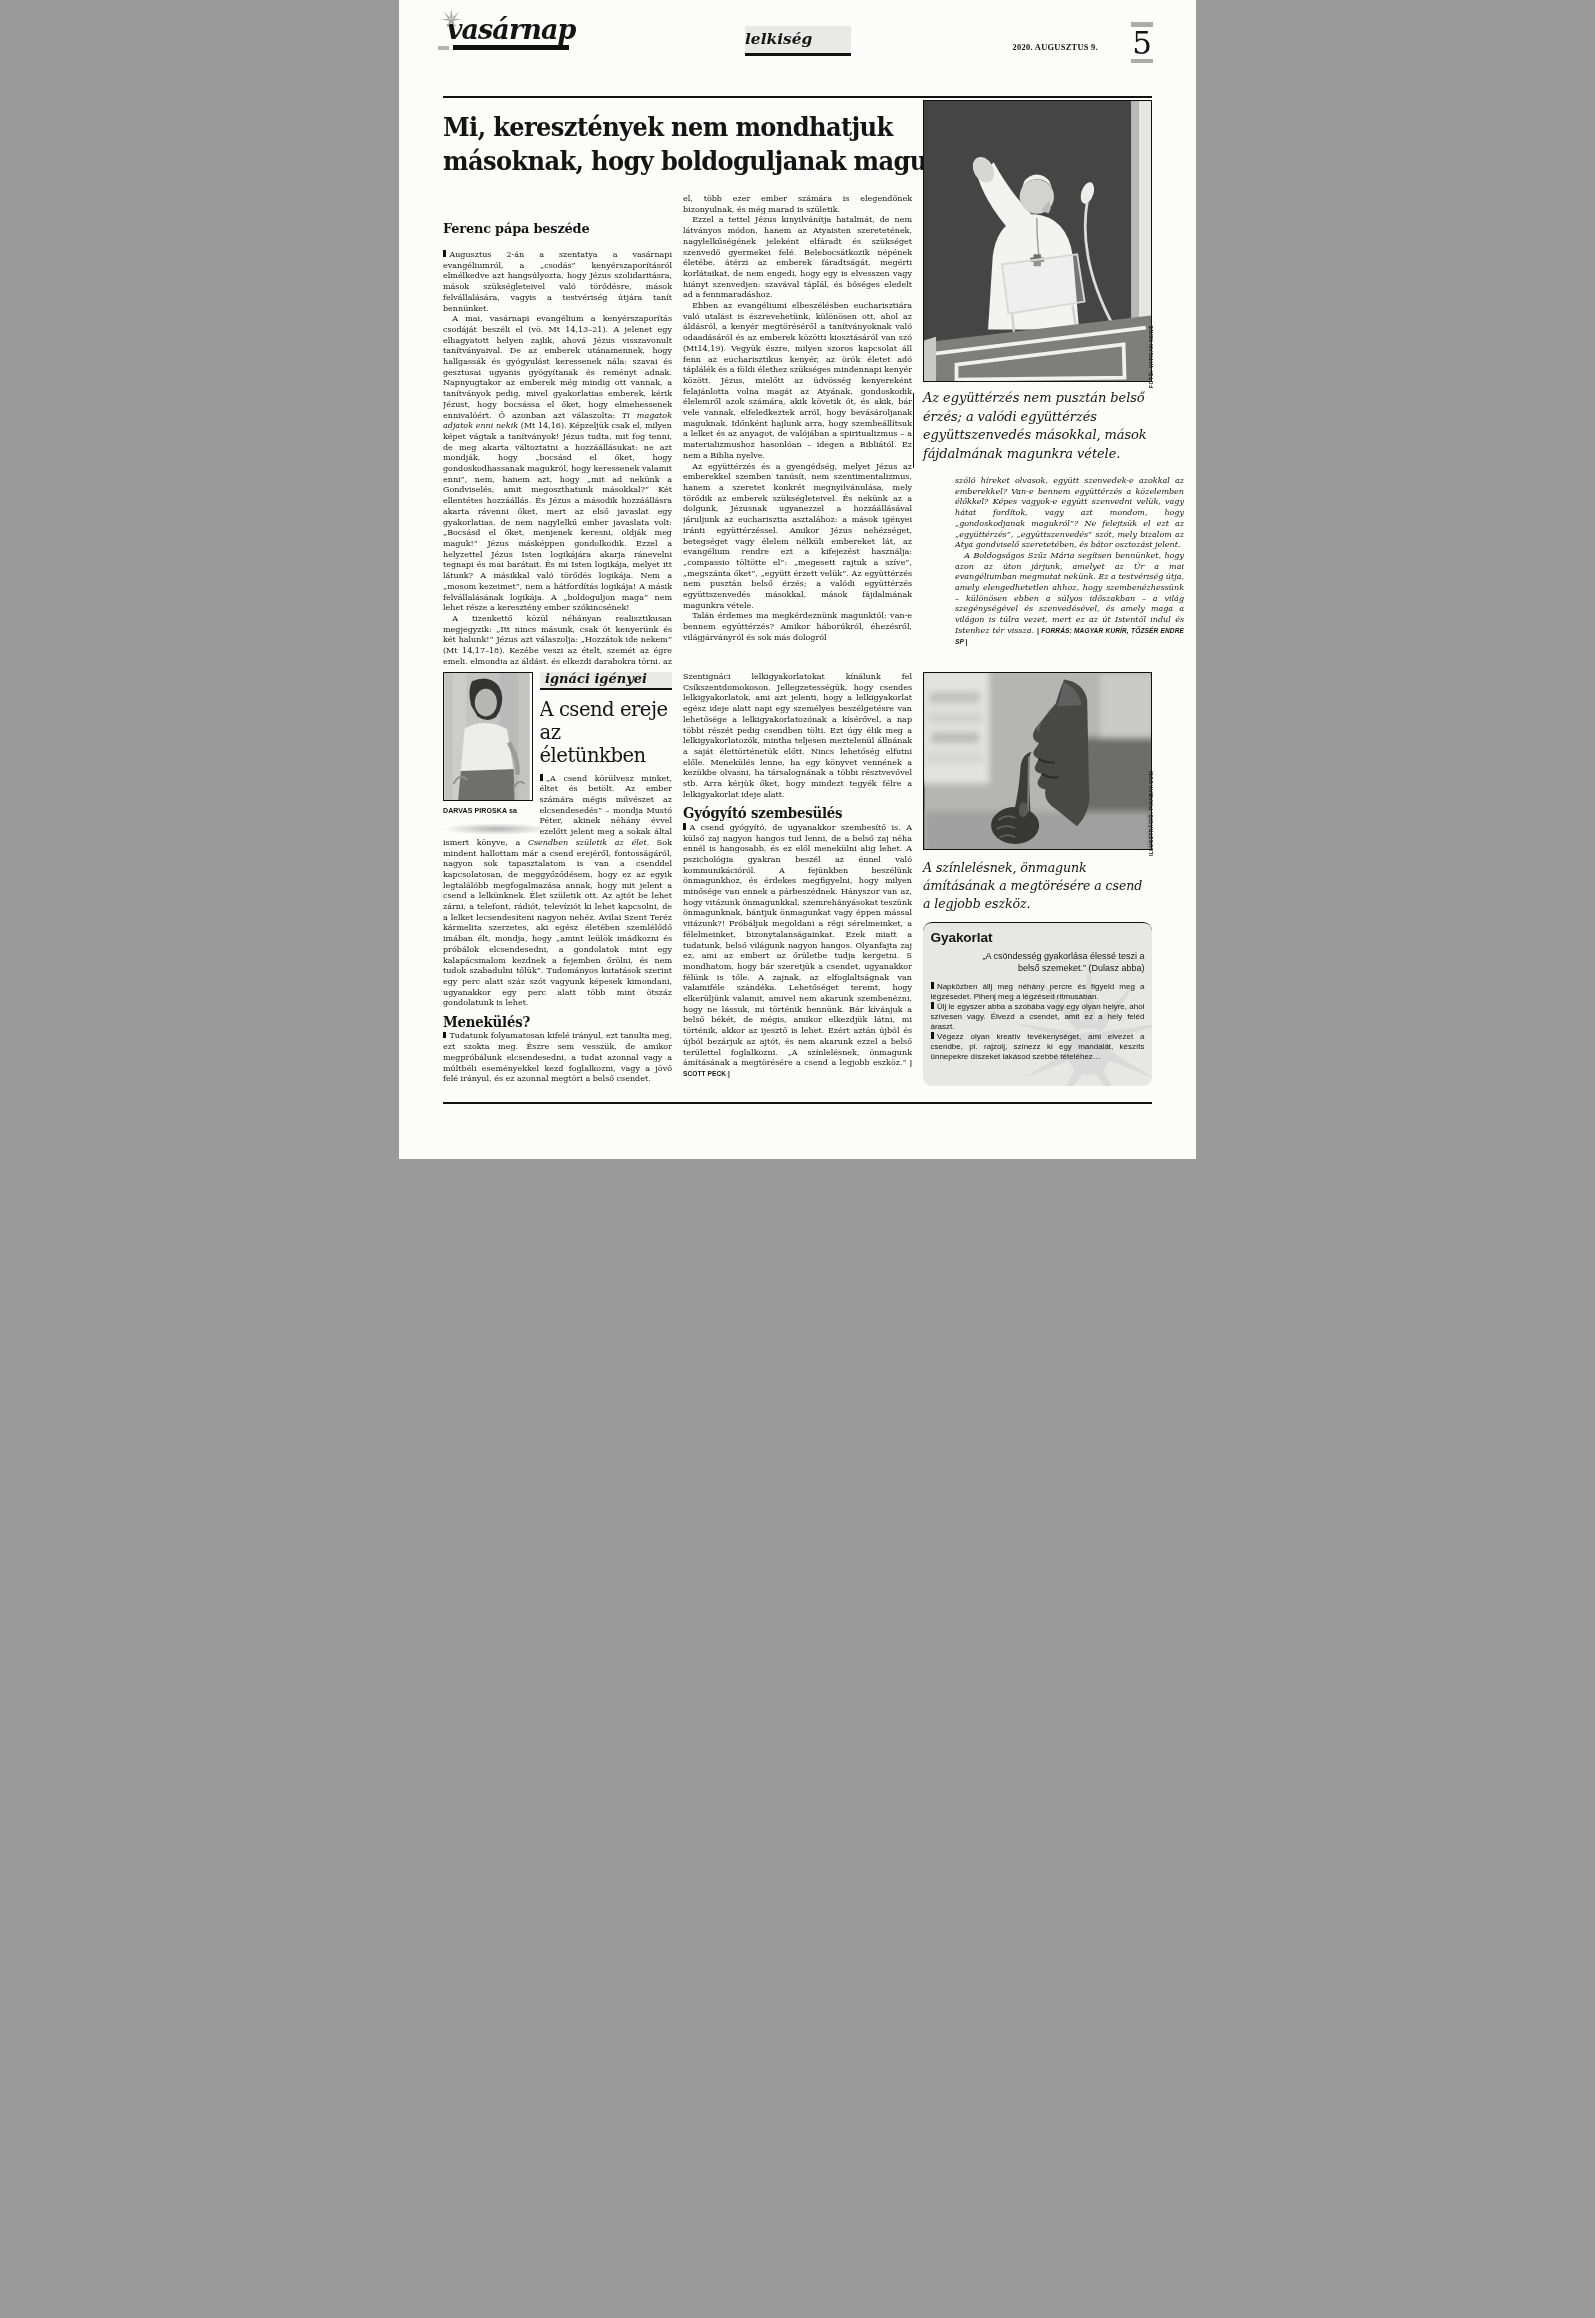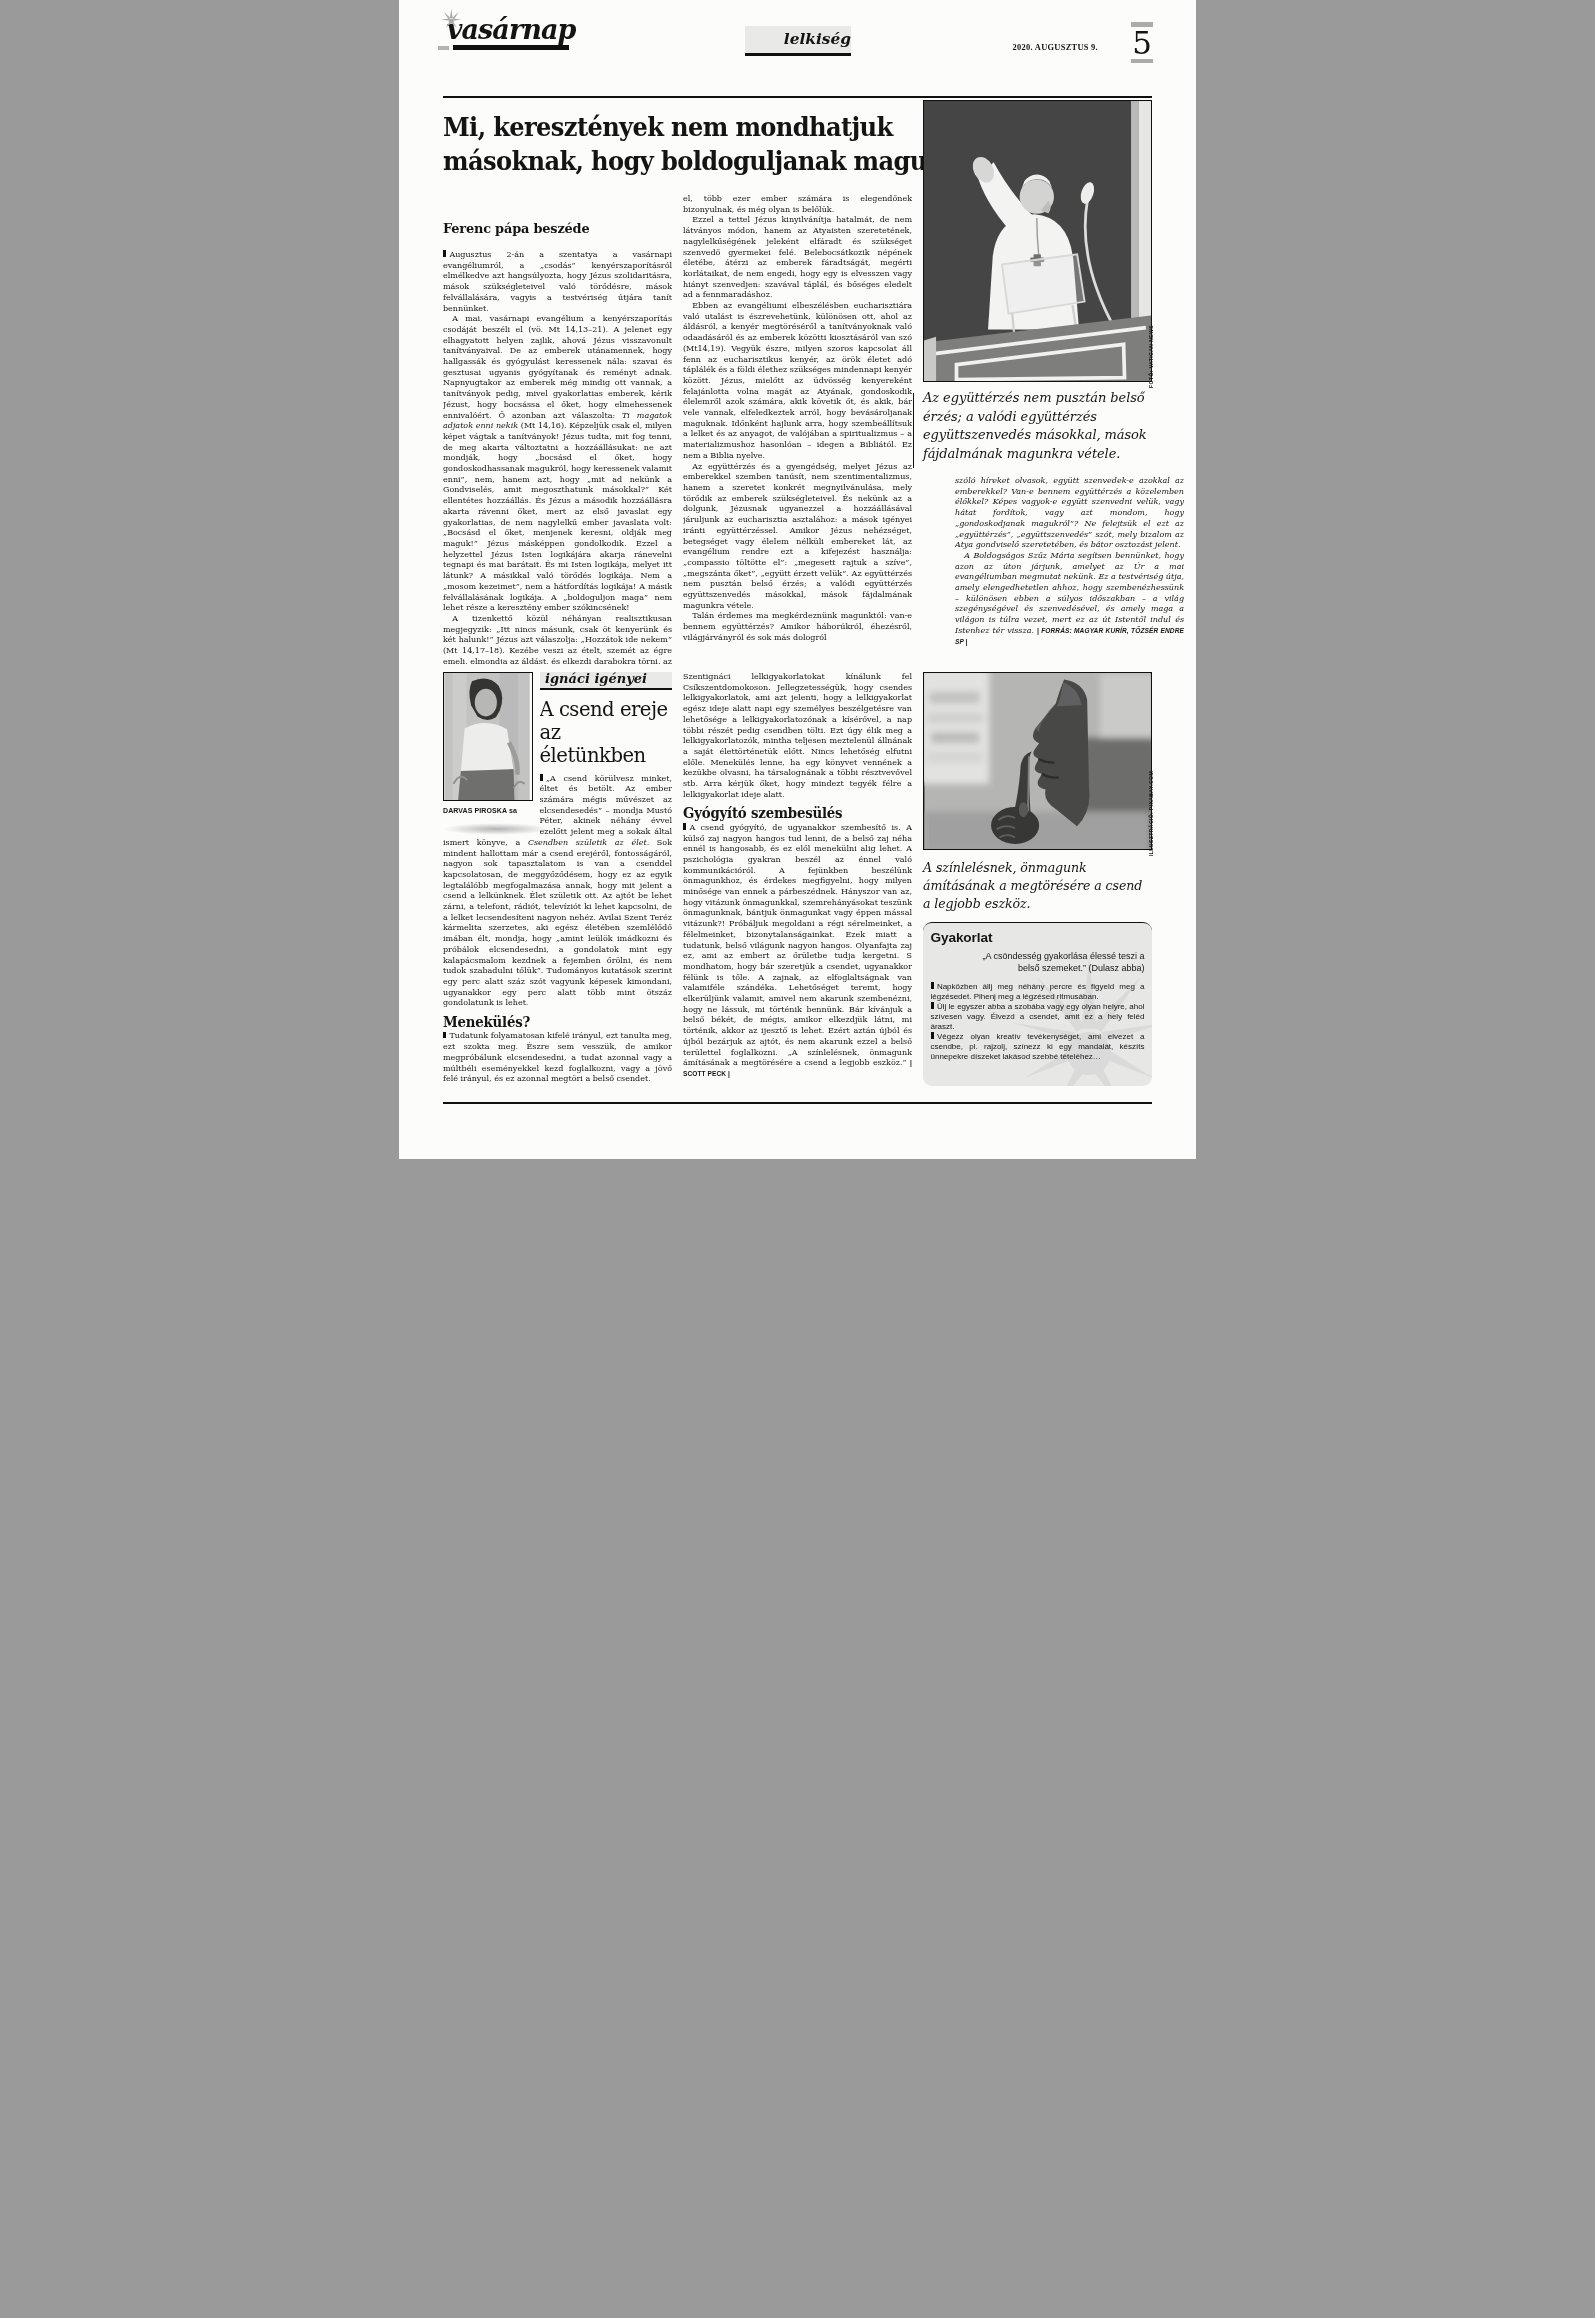--- a/index.html
+++ b/index.html
@@ -9,21 +9,21 @@
 
   
   .masthead { position:absolute; left:44px; top:16px; width:150px; }
   .masthead .logo { font-style:italic; font-weight:700; font-size:27px; letter-spacing:-0.9px; line-height:1; display:block; padding-left:3.7px; }
   .masthead .bar-row { position:relative; height:5.6px; margin-top:1.9px; }
   .masthead .gray-sq { position:absolute; left:-4.7px; top:0.9px; width:10.3px; height:4.7px; background:#b3b3b3; }
   .masthead .bar { position:absolute; left:10.3px; top:0; width:116px; height:5.1px; background:#101010; }
   .sun-icon { position:absolute; left:-1.9px; top:-7.5px; }
 
   .section-box { position:absolute; left:346px; top:26px; width:106px; height:30px; background:#e9e9e8;
-    border-bottom:3.3px solid #101010; text-align:right; }
+    border-bottom:3.3px solid #101010; text-align:left; }
   .section-box span { font-style:italic; font-weight:700; font-size:15.4px; line-height:26px; }
 
   .dateline { position:absolute; right:98px; top:43px; font-family:"Liberation Serif",serif; font-weight:700;
     font-size:8.4px; letter-spacing:0.3px; }
   .pagenum-wrap { position:absolute; right:41px; top:22.4px; width:26px; text-align:center; }
   .pagenum-wrap .gbar { width:21.5px; height:4.2px; background:#ababab; margin:0 auto; }
   .pagenum-wrap .num { font-size:31px; line-height:1.05; font-weight:400; }
 
   .header-rule { position:absolute; left:44px; top:96px; width:709px; height:1.9px; background:#101010; }
 
@@ -117,21 +117,21 @@
 
   <h1 class="headline">Mi, keresztények nem mondhatjuk másoknak, hogy boldoguljanak maguk!</h1>
   <div class="kicker">Ferenc pápa beszéde</div>
 
   <div class="body-col" style="left:44px; top:250px; height:414px;">
       <p class="para lead"><span class="pm"></span>Augusztus 2-án a szentatya a vasárnapi evangéliumról, a „csodás” kenyérszaporításról elmélkedve azt hangsúlyozta, hogy Jézus szolidaritásra, mások szükségleteivel való törődésre, mások felvállalására, vagyis a testvériség útjára tanít bennünket.</p>
       <p class="para">A mai, vasárnapi evangélium a kenyérszaporítás csodáját beszéli el (vö. Mt 14,13–21). A jelenet egy elhagyatott helyen zajlik, ahová Jézus visszavonult tanítványaival. De az emberek utánamennek, hogy hallgassák és gyógyulást keressenek nála: szavai és gesztusai ugyanis gyógyítanak és reményt adnak. Napnyugtakor az emberek még mindig ott vannak, a tanítványok pedig, mivel gyakorlatias emberek, kérik Jézust, hogy bocsássa el őket, hogy elmehessenek ennivalóért. Ő azonban azt válaszolta: <i>Ti magatok adjatok enni nekik</i> (Mt 14,16). Képzeljük csak el, milyen képet vágtak a tanítványok! Jézus tudta, mit fog tenni, de meg akarta változtatni a hozzáállásukat: ne azt mondják, hogy „bocsásd el őket, hogy gondoskodhassanak magukról, hogy keressenek valamit enni”, nem, hanem azt, hogy „mit ad nekünk a Gondviselés, amit megoszthatunk másokkal?” Két ellentétes hozzáállás. És Jézus a második hozzáállásra akarta rávenni őket, mert az első javaslat egy gyakorlatias, de nem nagylelkű ember javaslata volt: „Bocsásd el őket, menjenek keresni, oldják meg maguk!” Jézus másképpen gondolkodik. Ezzel a helyzettel Jézus Isten logikájára akarja ránevelni tegnapi és mai barátait. És mi Isten logikája, melyet itt látunk? A másikkal való törődés logikája. Nem a „mosom kezeimet”, nem a hátfordítás logikája! A másik felvállalásának logikája. A „boldoguljon maga” nem lehet része a keresztény ember szókincsének!</p>
       <p class="para">A tizenkettő közül néhányan realisztikusan megjegyzik: „Itt nincs másunk, csak öt kenyerünk és két halunk!” Jézus azt válaszolja: „Hozzátok ide nekem” (Mt 14,17–18). Kezébe veszi az ételt, szemét az égre emeli, elmondja az áldást, és elkezdi darabokra törni, az adagokat pedig a tanítványoknak adja, hogy kiosszák. És ezek a kenyerek és halak nem fogynak</p>
     </div>
   <div class="body-col" style="left:284px; top:194px; height:470px;">
-      <p class="para cont">el, több ezer ember számára is elegendőnek bizonyulnak, és még olyan is belőlük.</p>
+      <p class="para cont">el, több ezer ember számára is elegendőnek bizonyulnak, és még marad is születik.</p>
       <p class="para">Ezzel a tettel Jézus kinyilvánítja hatalmát, de nem látványos módon, hanem az Atyaisten szeretetének, nagylelkűségének jeleként elfáradt és szükséget szenvedő gyermekei felé. Belebocsátkozik népének életébe, átérzi az emberek fáradtságát, megérti korlátaikat, de nem engedi, hogy egy is elvesszen vagy hiányt szenvedjen: szavával táplál, és bőséges eledelt ad a fennmaradáshoz.</p>
       <p class="para">Ebben az evangéliumi elbeszélésben eucharisztiára való utalást is észrevehetünk, különösen ott, ahol az áldásról, a kenyér megtöréséről a tanítványoknak való odaadásáról és az emberek közötti kiosztásáról van szó (Mt14,19). Vegyük észre, milyen szoros kapcsolat áll fenn az eucharisztikus kenyér, az örök életet adó táplálék és a földi élethez szükséges mindennapi kenyér között. Jézus, mielőtt az üdvösség kenyereként felajánlotta volna magát az Atyának, gondoskodik élelemről azok számára, akik követik őt, és akik, bár vele vannak, elfeledkeztek arról, hogy bevásároljanak maguknak. Időnként hajlunk arra, hogy szembeállítsuk a lelket és az anyagot, de valójában a spiritualizmus – a materializmushoz hasonlóan – idegen a Bibliától. Ez nem a Biblia nyelve.</p>
       <p class="para">Az együttérzés és a gyengédség, melyet Jézus az emberekkel szemben tanúsít, nem szentimentalizmus, hanem a szeretet konkrét megnyilvánulása, mely törődik az emberek szükségleteivel. És nekünk az a dolgunk, Jézusnak ugyanezzel a hozzáállásával járuljunk az eucharisztia asztalához: a mások igényei iránti együttérzéssel. Amikor Jézus nehézséget, betegséget vagy élelem nélküli embereket lát, az evangélium rendre ezt a kifejezést használja: „compassio töltötte el”: „megesett rajtuk a szíve”, „megszánta őket”, „együtt érzett velük”. Az együttérzés nem pusztán belső érzés; a valódi együttérzés együttszenvedés másokkal, mások fájdalmának magunkra vétele.</p>
       <p class="para">Talán érdemes ma megkérdeznünk magunktól: van-e bennem együttérzés? Amikor háborúkról, éhezésről, világjárványról és sok más dologról</p>
     </div>
 
   <div class="photo-frame" style="left:524px; top:100px; width:229px; height:282px;">
     <svg width="227" height="280" viewBox="0 0 489 603">
       <rect width="489" height="603" fill="#454545"></rect>
       <rect x="446" width="16" height="603" fill="#b9b9b9"></rect>

